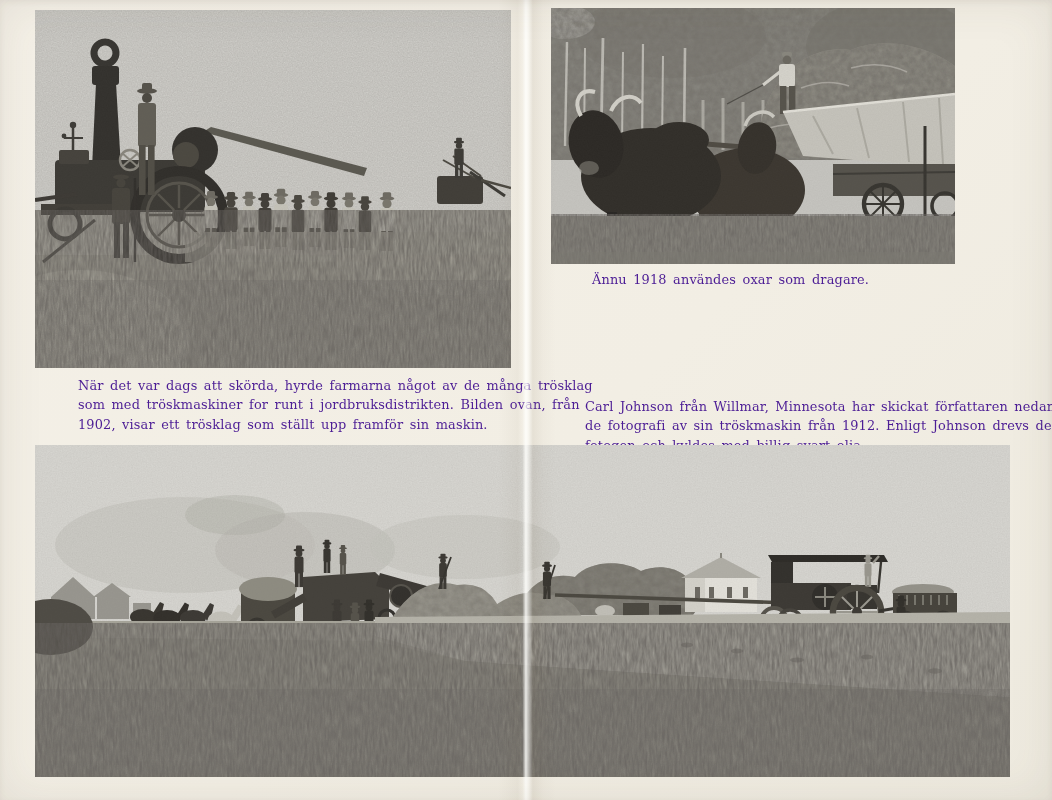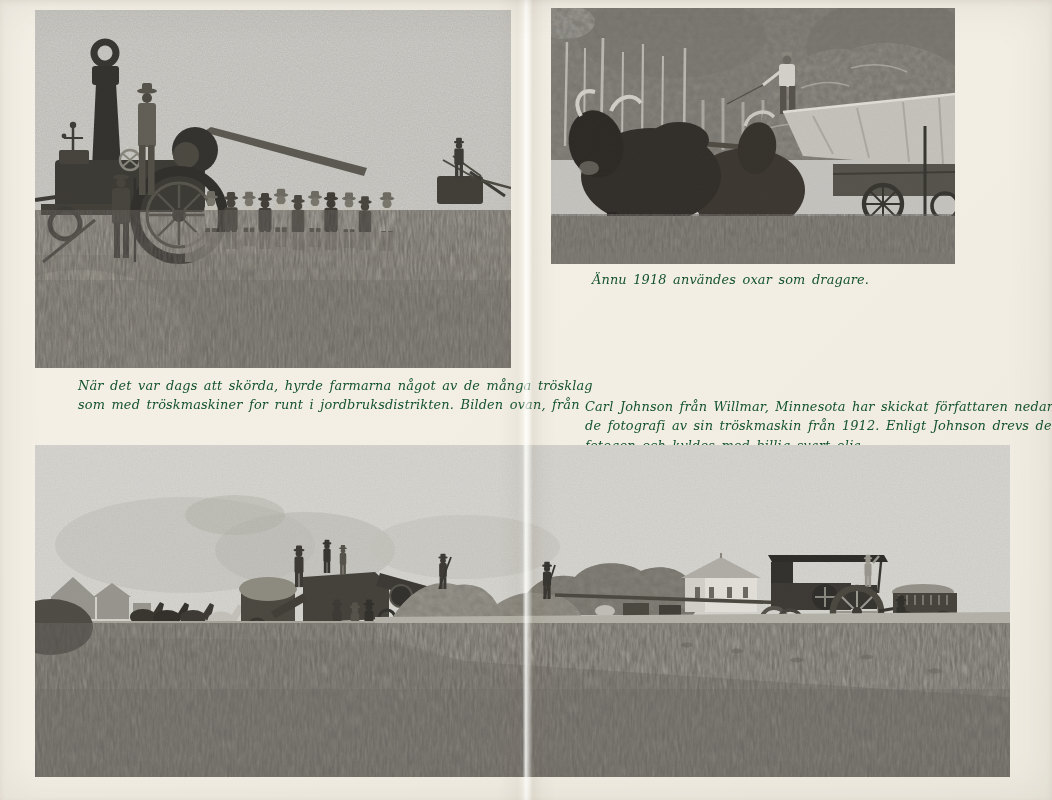--- a/index.html
+++ b/index.html
@@ -9,21 +9,21 @@
     font-family:"DejaVu Serif", serif;
   }
   .vignette{position:absolute;inset:0;z-index:8;pointer-events:none;
     box-shadow:inset 0 0 46px rgba(92,80,58,0.10), inset 0 2px 6px rgba(92,80,58,0.08);}
   .photo{position:absolute;overflow:hidden;background:#d8d7d2;}
   .photo svg{display:block;width:100%;height:100%;}
   #photo-crew{left:35px;top:10px;width:476px;height:358px;}
   #photo-oxen{left:551px;top:8px;width:404px;height:256px;}
   #photo-pano{left:35px;top:445px;width:975px;height:332px;}
   .caption{
-    position:absolute;color:#14532d;font-style:italic;
+    position:absolute;color:#4c1d95;
     font-size:12.9px;line-height:19.4px;letter-spacing:0.15px;word-spacing:2.2px;
     white-space:nowrap;
   }
   #cap-crew{left:78px;top:376px;}
   #cap-oxen{left:592px;top:270px;}
   #cap-carl{left:585px;top:397px;}
   .gutter{
     position:absolute;left:498px;top:0;width:58px;height:800px;z-index:6;pointer-events:none;
     background:linear-gradient(90deg,
       rgba(120,105,80,0) 0%,
@@ -156,20 +156,21 @@
   <rect x="150" y="222" width="326" height="30" fill="#b4b2a6" opacity="0.75"></rect>
   <rect x="0" y="200" width="476" height="158" filter="url(#n1b)" opacity="0.75"></rect>
   <rect x="0" y="270" width="476" height="88" filter="url(#n1a)" opacity="0.4"></rect>
   <rect x="0" y="0" width="476" height="358" filter="url(#n1a)" opacity="0.10"></rect>
 </svg>
 </div>
 
 <div class="caption" id="cap-crew">
   <div>När det var dags att skörda, hyrde farmarna något av de många trösklag</div>
   <div>som med tröskmaskiner for runt i jordbruksdistrikten. Bilden ovan, från</div>
+  <div>1902, visar ett trösklag som ställt upp framför sin maskin.</div>
 </div>
 
 <div class="photo" id="photo-oxen">
 <svg viewBox="0 0 404 256" preserveAspectRatio="none">
   <defs>
     <filter id="n2a" x="0%" y="0%" width="100%" height="100%">
       <feTurbulence type="fractalNoise" baseFrequency="0.16" numOctaves="4" seed="8" stitchTiles="stitch"></feTurbulence>
       <feColorMatrix type="matrix" values="0 0 0 0 0.18  0 0 0 0 0.17  0 0 0 0 0.15  0.5 0.5 0.5 0 0"></feColorMatrix>
     </filter>
     <filter id="n2b" x="0%" y="0%" width="100%" height="100%">

